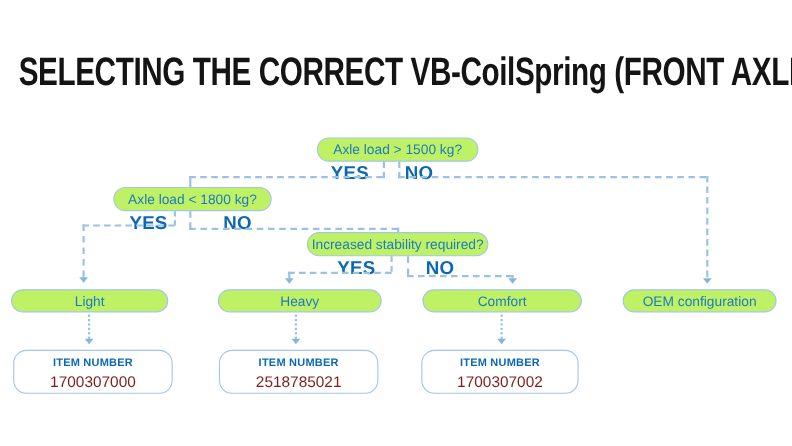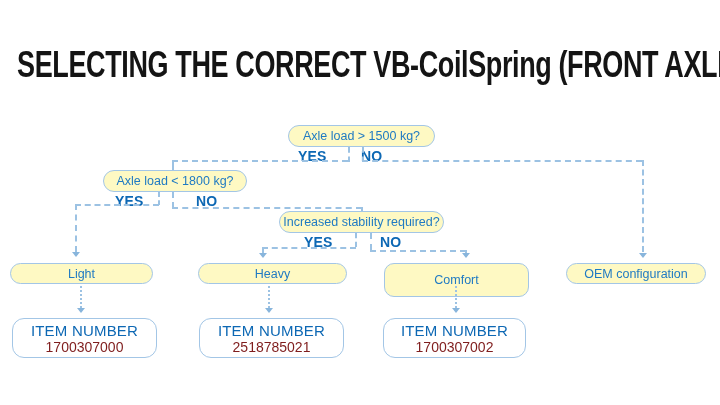--- a/index.html
+++ b/index.html
@@ -8,34 +8,34 @@
     font-family:"Liberation Sans", sans-serif;
   }
   .title{
     position:absolute;left:17px;top:44px;
     font-size:36px;font-weight:bold;color:#141414;
     white-space:nowrap;letter-spacing:-0.5px;
     transform:scaleX(0.75);transform-origin:left center;
   }
   .pill{
     position:absolute;box-sizing:border-box;
-    border:1.5px solid #a3c6e6;border-radius:12px;background:#fef9c3;
+    border:1.5px solid #a3c6e6;border-radius:12px;background:#bef264;
     display:flex;align-items:center;justify-content:center;
     color:#1f7ac3;font-size:12.5px;white-space:nowrap;
   }
   .yn{
-    position:absolute;width:40px;text-align:left;
-    font-size:14px;font-weight:bold;color:#0d68b4;letter-spacing:0.2px;
+    position:absolute;width:40px;text-align:center;
+    font-size:17px;font-weight:bold;color:#0d68b4;letter-spacing:0.2px;
   }
   .itembox{
     position:absolute;box-sizing:border-box;
     border:1.5px solid #a3c6e6;border-radius:12px;background:#ffffff;
     text-align:center;padding-top:5px;
   }
-  .itembox .ihead{font-size:15px;font-weight:normal;color:#0d68b4;line-height:14px;letter-spacing:0.2px;}
+  .itembox .ihead{font-size:10px;font-weight:bold;color:#0d68b4;line-height:14px;letter-spacing:0.2px;}
   .itembox .inum{font-size:14px;color:#7f1d1d;line-height:17px;margin-top:1px;}
   .dash-h{position:absolute;height:0;border-top:2px dashed #9cc2e3;}
   .dash-v{position:absolute;width:0;border-left:2px dashed #9cc2e3;}
   .dot-v{position:absolute;width:0;border-left:2px dotted #9cc2e3;}
   .arr{
     position:absolute;width:0;height:0;
     border-left:4px solid transparent;border-right:4px solid transparent;
     border-top:5px solid #88b5dc;
   }
 </style>
@@ -88,21 +88,21 @@
   <div class="dash-h" style="left:370px;top:250px;width:96px;"></div>
   <div class="dash-v" style="left:465px;top:250px;height:3px;"></div>
   <div class="arr" style="left:462px;top:253px;"></div>
 
   <div class="pill" style="left:198px;top:263px;width:149px;height:21px;">
     <span>Heavy</span>
   </div>
   <div class="pill" style="left:10px;top:263px;width:143px;height:21px;">
     <span>Light</span>
   </div>
-  <div class="pill" style="left:384px;top:263px;width:145px;height:34px;border-radius:10px;">
+  <div class="pill" style="left:384px;top:263px;width:145px;height:21px;">
     <span>Comfort</span>
   </div>
   <div class="pill" style="left:566px;top:263px;width:140px;height:21px;">
     <span>OEM configuration</span>
   </div>
 
   <div class="dot-v" style="left:80px;top:286px;height:22px;"></div>
   <div class="arr" style="left:77px;top:308px;"></div>
   <div class="dot-v" style="left:268px;top:286px;height:22px;"></div>
   <div class="arr" style="left:265px;top:308px;"></div>

